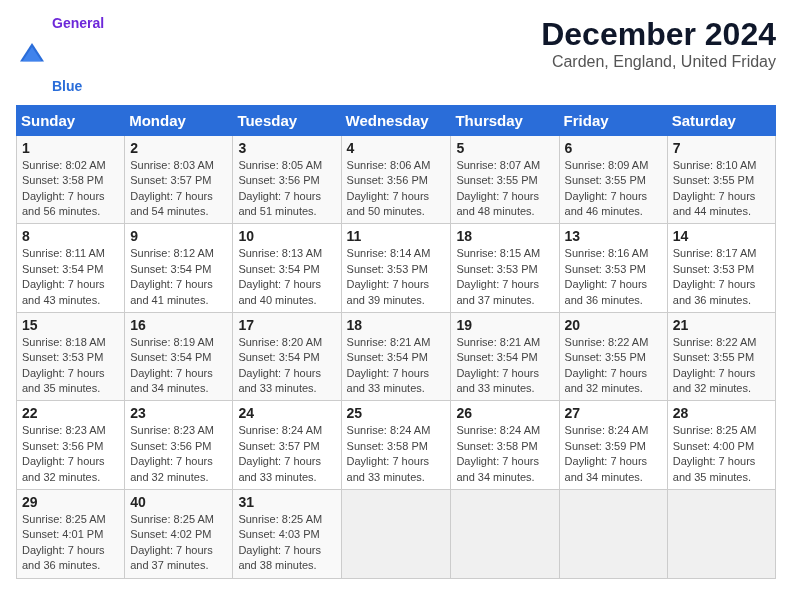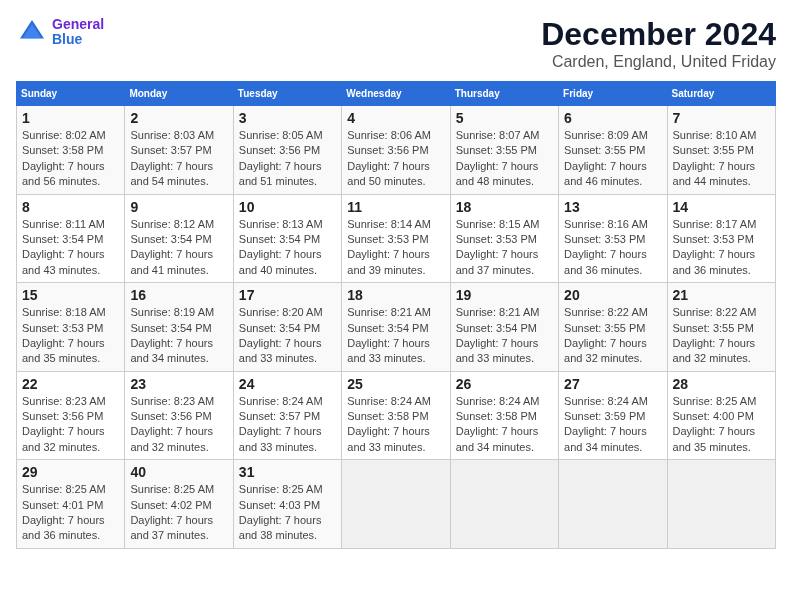--- a/index.html
+++ b/index.html
@@ -22,21 +22,21 @@
       gap: 4px;
     }
     .logo-text {
       display: flex;
       flex-direction: column;
       font-size: 14px;
       font-weight: bold;
       line-height: 1.1;
     }
     .logo-text .general { color: #6d28d9; }
-    .logo-text .blue { color: #2a6dd9; }
+    .logo-text .blue { color: #2a6dd9; margin-top: 48px; }
     .logo-icon {
       width: 32px;
       height: 32px;
     }
     .title-block {
       text-align: right;
     }
     .main-title {
       font-size: 32px;
       font-weight: bold;
@@ -49,21 +49,21 @@
     table {
       width: 100%;
       border-collapse: collapse;
       font-size: 11px;
     }
     thead tr th {
       background-color: #2a6dd9;
       color: #fff;
       padding: 6px 4px;
       text-align: left;
-      font-size: 10px;
+      font-size: 15px;
       font-weight: bold;
       border: 1px solid #2a6dd9;
     }
     tbody tr td {
       border: 1px solid #ccc;
       padding: 4px 5px;
       vertical-align: top;
       background: #fff;
       min-width: 90px;
     }

